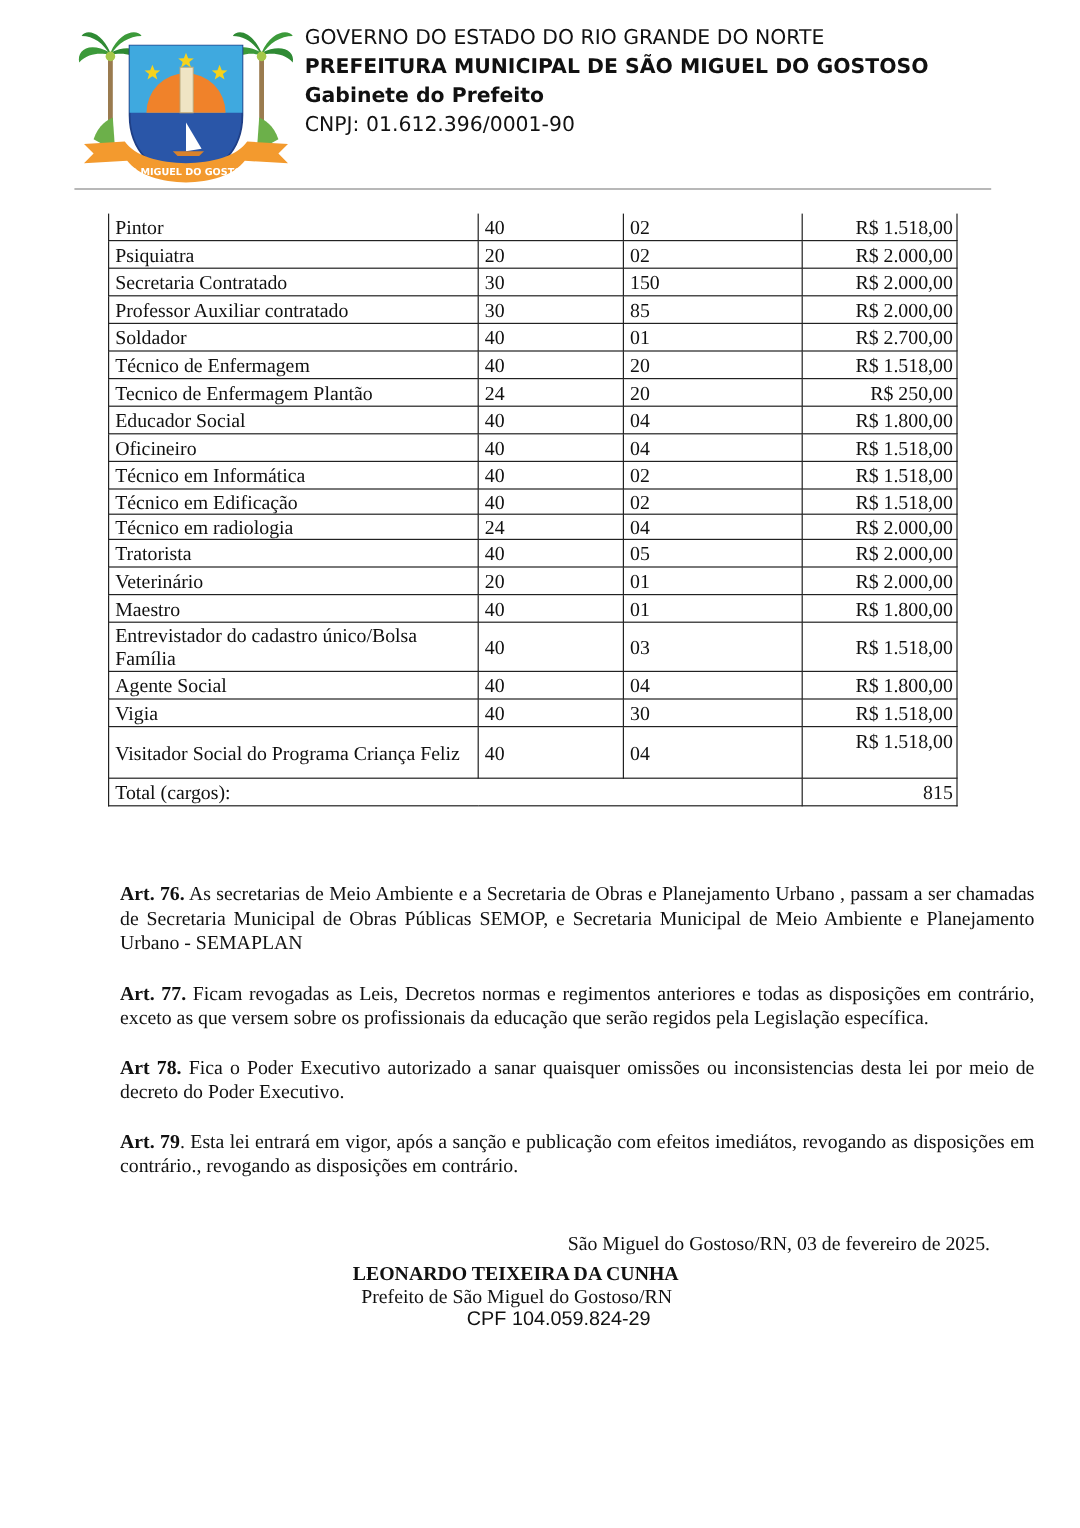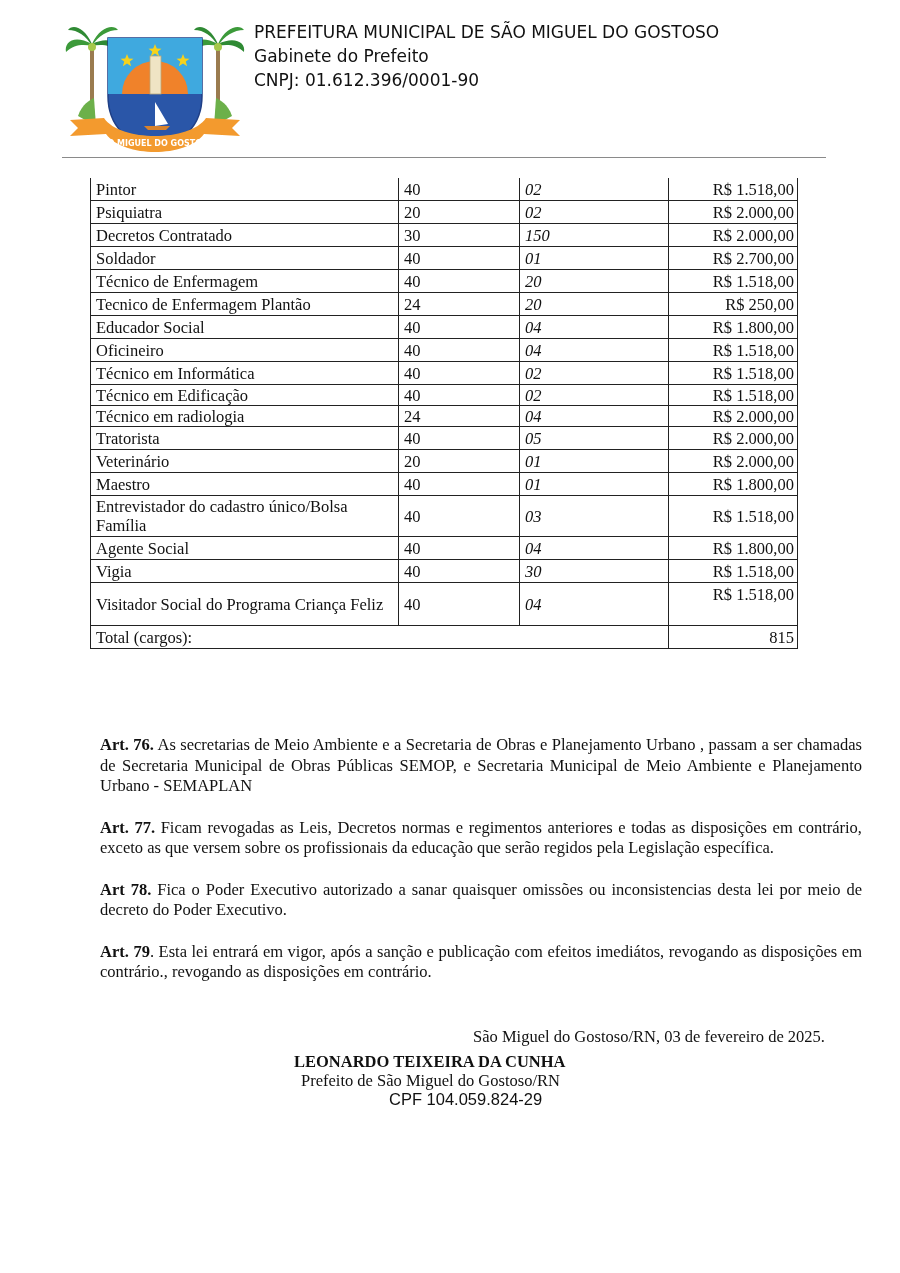--- a/index.html
+++ b/index.html
@@ -2,29 +2,29 @@
 <html><head>
 <meta charset="utf-8">
 <style>
   html, body { margin: 0; padding: 0; background: #ffffff; }
   body { width: 900px; height: 1273px; position: relative; overflow: hidden; color: #111; }
 
   .header { position: absolute; left: 0; top: 0; width: 900px; height: 160px; }
   .logo { position: absolute; left: 64px; top: 16px; width: 182px; height: 140px; }
   .head-text { position: absolute; left: 254px; top: 20px; font-family: "DejaVu Sans", sans-serif; font-size: 17px; line-height: 24px; color: #111; }
   .head-text div { white-space: nowrap; }
-  .head-text .b { font-weight: normal; }
+  .head-text .b { font-weight: bold; }
   .head-rule { position: absolute; left: 62px; top: 157px; width: 764px; height: 0; border-top: 1.5px solid #8a8a8a; }
 
   table.cargos { position: absolute; left: 90px; top: 178px; width: 708px; border-collapse: collapse; font-family: "Liberation Serif", serif; font-size: 16.5px; }
   table.cargos td { border: 1.5px solid #222; padding: 0 5px; height: 22px; line-height: 19px; vertical-align: middle; }
   table.cargos tr.first td { border-top: none; }
   table.cargos td.c1 { width: 297px; }
   table.cargos td.c2 { width: 110px; border-left: 1.5px solid #888; }
-  table.cargos td.c3 { width: 138px; border-left: 1px solid #444; font-style: italic; }
+  table.cargos td.c3 { width: 138px; border-left: 1px solid #444; }
   table.cargos td.c4 { text-align: right; padding-right: 3px; }
   table.cargos tr.short td { height: 20px; }
   table.cargos tr.tall td { height: 40px; }
   table.cargos td.top { vertical-align: top; padding-top: 2px; }
 
   .articles { position: absolute; left: 64px; top: 735px; width: 762px; font-family: "Liberation Serif", serif; font-size: 16.5px; line-height: 20.5px; text-align: justify; margin-left: 36px; }
   .articles p { margin: 0 0 21px 0; }
   .articles b { font-weight: bold; }
 
   .date-line { position: absolute; right: 75px; top: 1027px; font-family: Liberation Serif, serif; font-size: 16.5px; white-space: nowrap; text-align: right; }
@@ -76,20 +76,21 @@
       <polygon points="119,38 120.8,42.5 125.5,42.7 121.8,45.6 123.1,50.2 119,47.5 114.9,50.2 116.2,45.6 112.5,42.7 117.2,42.5" fill="#f6d21c"></polygon>
     </g>
 
     <g>
       <path d="M6 104 L 40 102 C 56 126, 126 126, 142 102 L 176 104 L 168 112 L 176 120 L 140 118 C 122 142, 60 142, 42 118 L 6 120 L 14 112 Z" fill="#f39a2e"></path>
       <text x="91" y="130" text-anchor="middle" font-family="DejaVu Sans, sans-serif" font-size="8" font-weight="bold" fill="#ffffff">SÃO MIGUEL DO GOSTOSO</text>
     </g>
   </svg>
 
   <div class="head-text">
+    <div>GOVERNO DO ESTADO DO RIO GRANDE DO NORTE</div>
     <div class="b">PREFEITURA MUNICIPAL DE SÃO MIGUEL DO GOSTOSO</div>
     <div class="b">Gabinete do Prefeito</div>
     <div>CNPJ: 01.612.396/0001-90</div>
   </div>
   <div class="head-rule"></div>
 </div>
 
 <table class="cargos">
   <tbody id="table-body">
       <tr class="first">
@@ -98,23 +99,29 @@
         <td class="c3">02</td>
         <td class="c4">R$ 1.518,00</td>
       </tr>
       <tr>
         <td class="c1">Psiquiatra</td>
         <td class="c2">20</td>
         <td class="c3">02</td>
         <td class="c4">R$ 2.000,00</td>
       </tr>
       <tr>
-        <td class="c1">Decretos  Contratado</td>
+        <td class="c1">Secretaria  Contratado</td>
         <td class="c2">30</td>
         <td class="c3">150</td>
+        <td class="c4">R$ 2.000,00</td>
+      </tr>
+      <tr>
+        <td class="c1">Professor Auxiliar contratado</td>
+        <td class="c2">30</td>
+        <td class="c3">85</td>
         <td class="c4">R$ 2.000,00</td>
       </tr>
       <tr>
         <td class="c1">Soldador</td>
         <td class="c2">40</td>
         <td class="c3">01</td>
         <td class="c4">R$ 2.700,00</td>
       </tr>
       <tr>
         <td class="c1">Técnico de Enfermagem</td>

